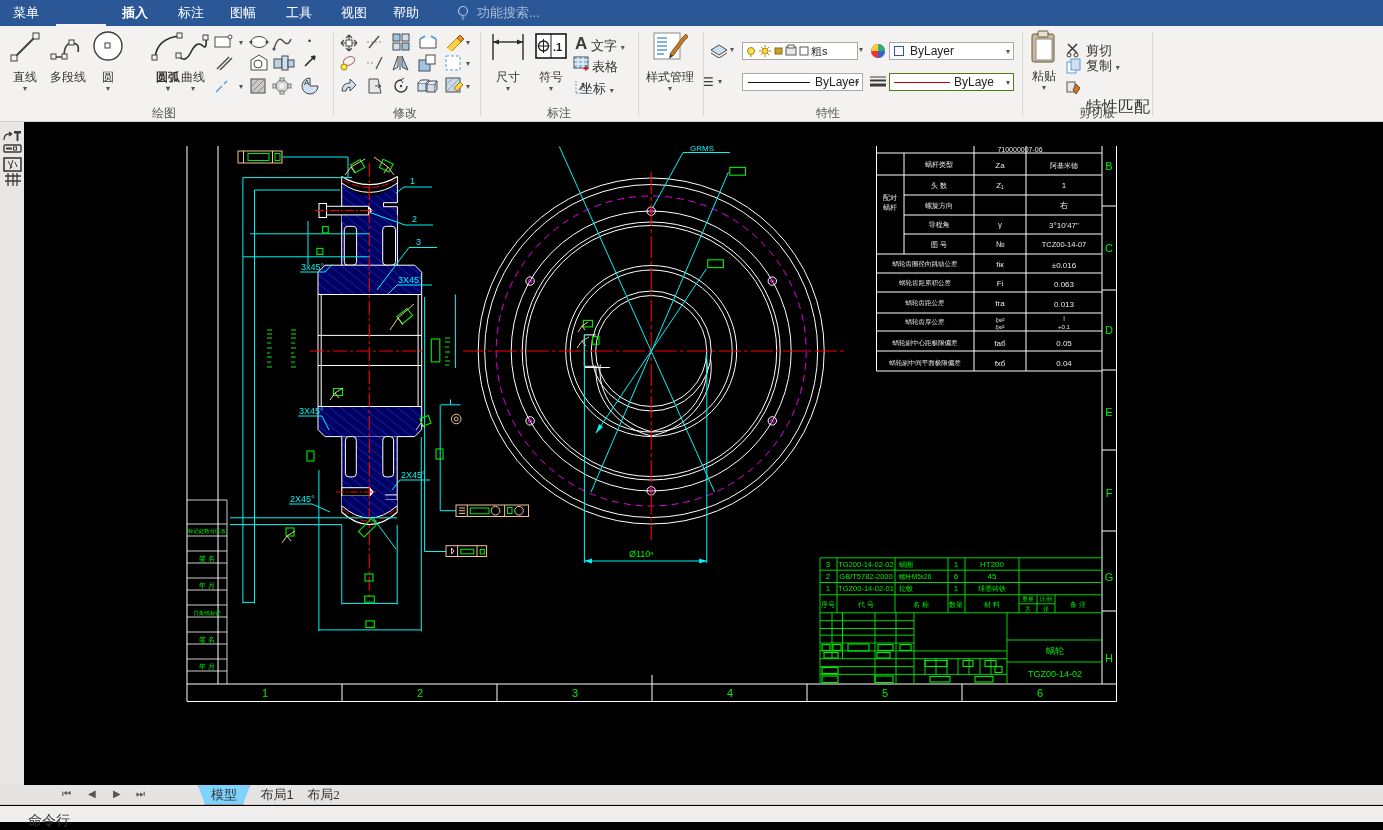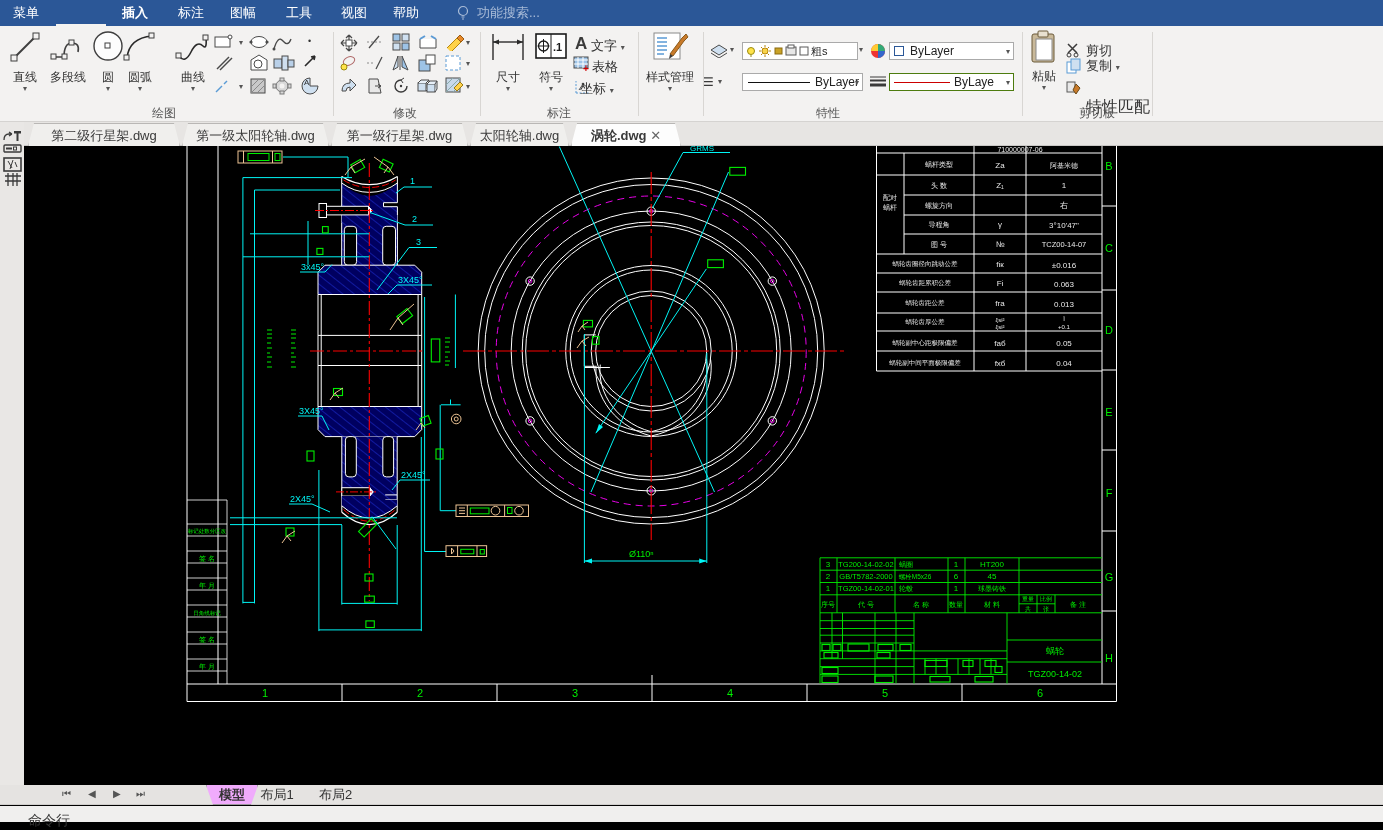--- a/index.html
+++ b/index.html
@@ -70,21 +70,21 @@
         </svg>
       <div class="blab">多段线</div>
     </div>
     <div class="bigbtn" style="left:92px;width:32px;">
       <svg width="32" height="34" viewBox="0 0 32 34">
           <circle cx="16" cy="16" r="14" fill="#fdfdfd" stroke="#3f3f3f" stroke-width="1.4"></circle>
           <rect x="13" y="13" width="5" height="5" fill="#fff" stroke="#3f3f3f"></rect>
         </svg>
       <div class="blab">圆</div><div class="dropA">▾</div>
     </div>
-    <div class="bigbtn" style="left:120px;width:40px;">
+    <div class="bigbtn" style="left:148px;width:40px;font-weight:bold;">
       <svg width="36" height="34" viewBox="0 0 36 34">
           <path d="M5 28 Q7 8 30 6" fill="none" stroke="#2a2a2a" stroke-width="1.6"></path>
           <rect x="2" y="25" width="5" height="5" fill="#f3f2f1" stroke="#3f3f3f"></rect>
           <rect x="27" y="3" width="5" height="5" fill="#f3f2f1" stroke="#3f3f3f"></rect>
         </svg>
       <div class="blab">圆弧</div><div class="dropA">▾</div>
     </div>
     <div class="bigbtn" style="left:174px;width:38px;">
       <svg width="36" height="34" viewBox="0 0 36 34">
           <path d="M4 26 Q10 34 16 22 Q22 10 28 16 Q32 20 31 8" fill="none" stroke="#2a2a2a" stroke-width="1.6"></path>
@@ -335,27 +335,20 @@
           <rect x="5" y="1" width="9" height="11" fill="#cfe0f0" stroke="#5b9bd5"></rect>
         </svg></div>
     <div style="position:absolute;left:1086px;top:31px;font-size:13px;color:#333;">复制 <span style="font-size:8px;color:#555;">▾</span></div>
     <div class="smico" style="left:1066px;top:54px;"><svg width="16" height="16" viewBox="0 0 16 16">
           <rect x="1" y="2" width="8" height="10" fill="#e8e8e8" stroke="#5a5a5a"></rect>
           <path d="M10 4 L14 8 L10 14 L7 10 Z" fill="#c87a2a" stroke="#6a4a1a"></path>
         </svg></div>
     <div style="position:absolute;left:1086px;top:53px;font-size:16px;color:#333;margin-top:18px;">特性匹配</div>
     <div class="rsep" style="left:1152px;"></div>
     <div class="rlabel" style="left:1057px;">剪切板</div>
-  </div>
-  <div id="doctabs">
-    <div class="dtab" style="left:28px;width:152px;">第二级行星架.dwg</div>
-    <div class="dtab" style="left:182px;width:147px;">第一级太阳轮轴.dwg</div>
-    <div class="dtab" style="left:331px;width:137px;">第一级行星架.dwg</div>
-    <div class="dtab" style="left:470px;width:99px;">太阳轮轴.dwg</div>
-    <div class="dtab active" style="left:571px;width:110px;">涡轮.dwg <span style="font-weight:normal;color:#666;">✕</span></div>
   </div>
   <div id="leftstrip">
     <svg width="24" height="60" viewBox="0 0 24 60" style="position:absolute;top:6px;left:0;">
       <path d="M4 12 Q4 6 9 6 L12 6 M12 6 L9 4 M12 6 L9 8" stroke="#3a3a3a" fill="none" stroke-width="1.3"></path>
       <rect x="14" y="3" width="7" height="2.5" fill="#3a3a3a"></rect>
         <rect x="16.5" y="5" width="2" height="8" fill="#3a3a3a"></rect>
       <rect x="4" y="17" width="17" height="7" rx="1" fill="none" stroke="#3a3a3a" stroke-width="1.4"></rect>
       <rect x="6" y="19.5" width="6" height="2" fill="#3a3a3a"></rect>
         <rect x="13.5" y="19" width="3" height="3" fill="none" stroke="#3a3a3a"></rect>
       <rect x="4" y="30" width="17" height="13" fill="none" stroke="#3a3a3a" stroke-width="1.6"></rect>
@@ -826,20 +819,20 @@
     <circle cx="456.2" cy="419" r="4.8"></circle>
     <circle cx="456.2" cy="419" r="2"></circle>
   </g>
   </svg>
   </div>
   <div id="bottombar">
     <span class="navarr" style="left:62px;">⏮</span>
     <span class="navarr" style="left:88px;">◀</span>
     <span class="navarr" style="left:113px;">▶</span>
     <span class="navarr" style="left:136px;">⏭</span>
-    <div class="btab" style="left:206px;width:52px;background:#f0abfc;font-weight:bold;border:1px solid #999;border-top:none;">模型</div>
+    <div class="btab" style="left:198px;width:52px;background:#7dd3fc;font-weight:normal;border:1px solid #999;border-top:none;">模型</div>
     <div class="btab" style="left:250px;width:54px;">布局1</div>
-    <div class="btab" style="left:308px;width:55px;">布局2</div>
+    <div class="btab" style="left:296px;width:55px;font-family:Liberation Serif, serif;">布局2</div>
   </div>
   <div id="cmdline">
       <span>命令行</span>
     </div>
 </div>
 
 </body></html>

